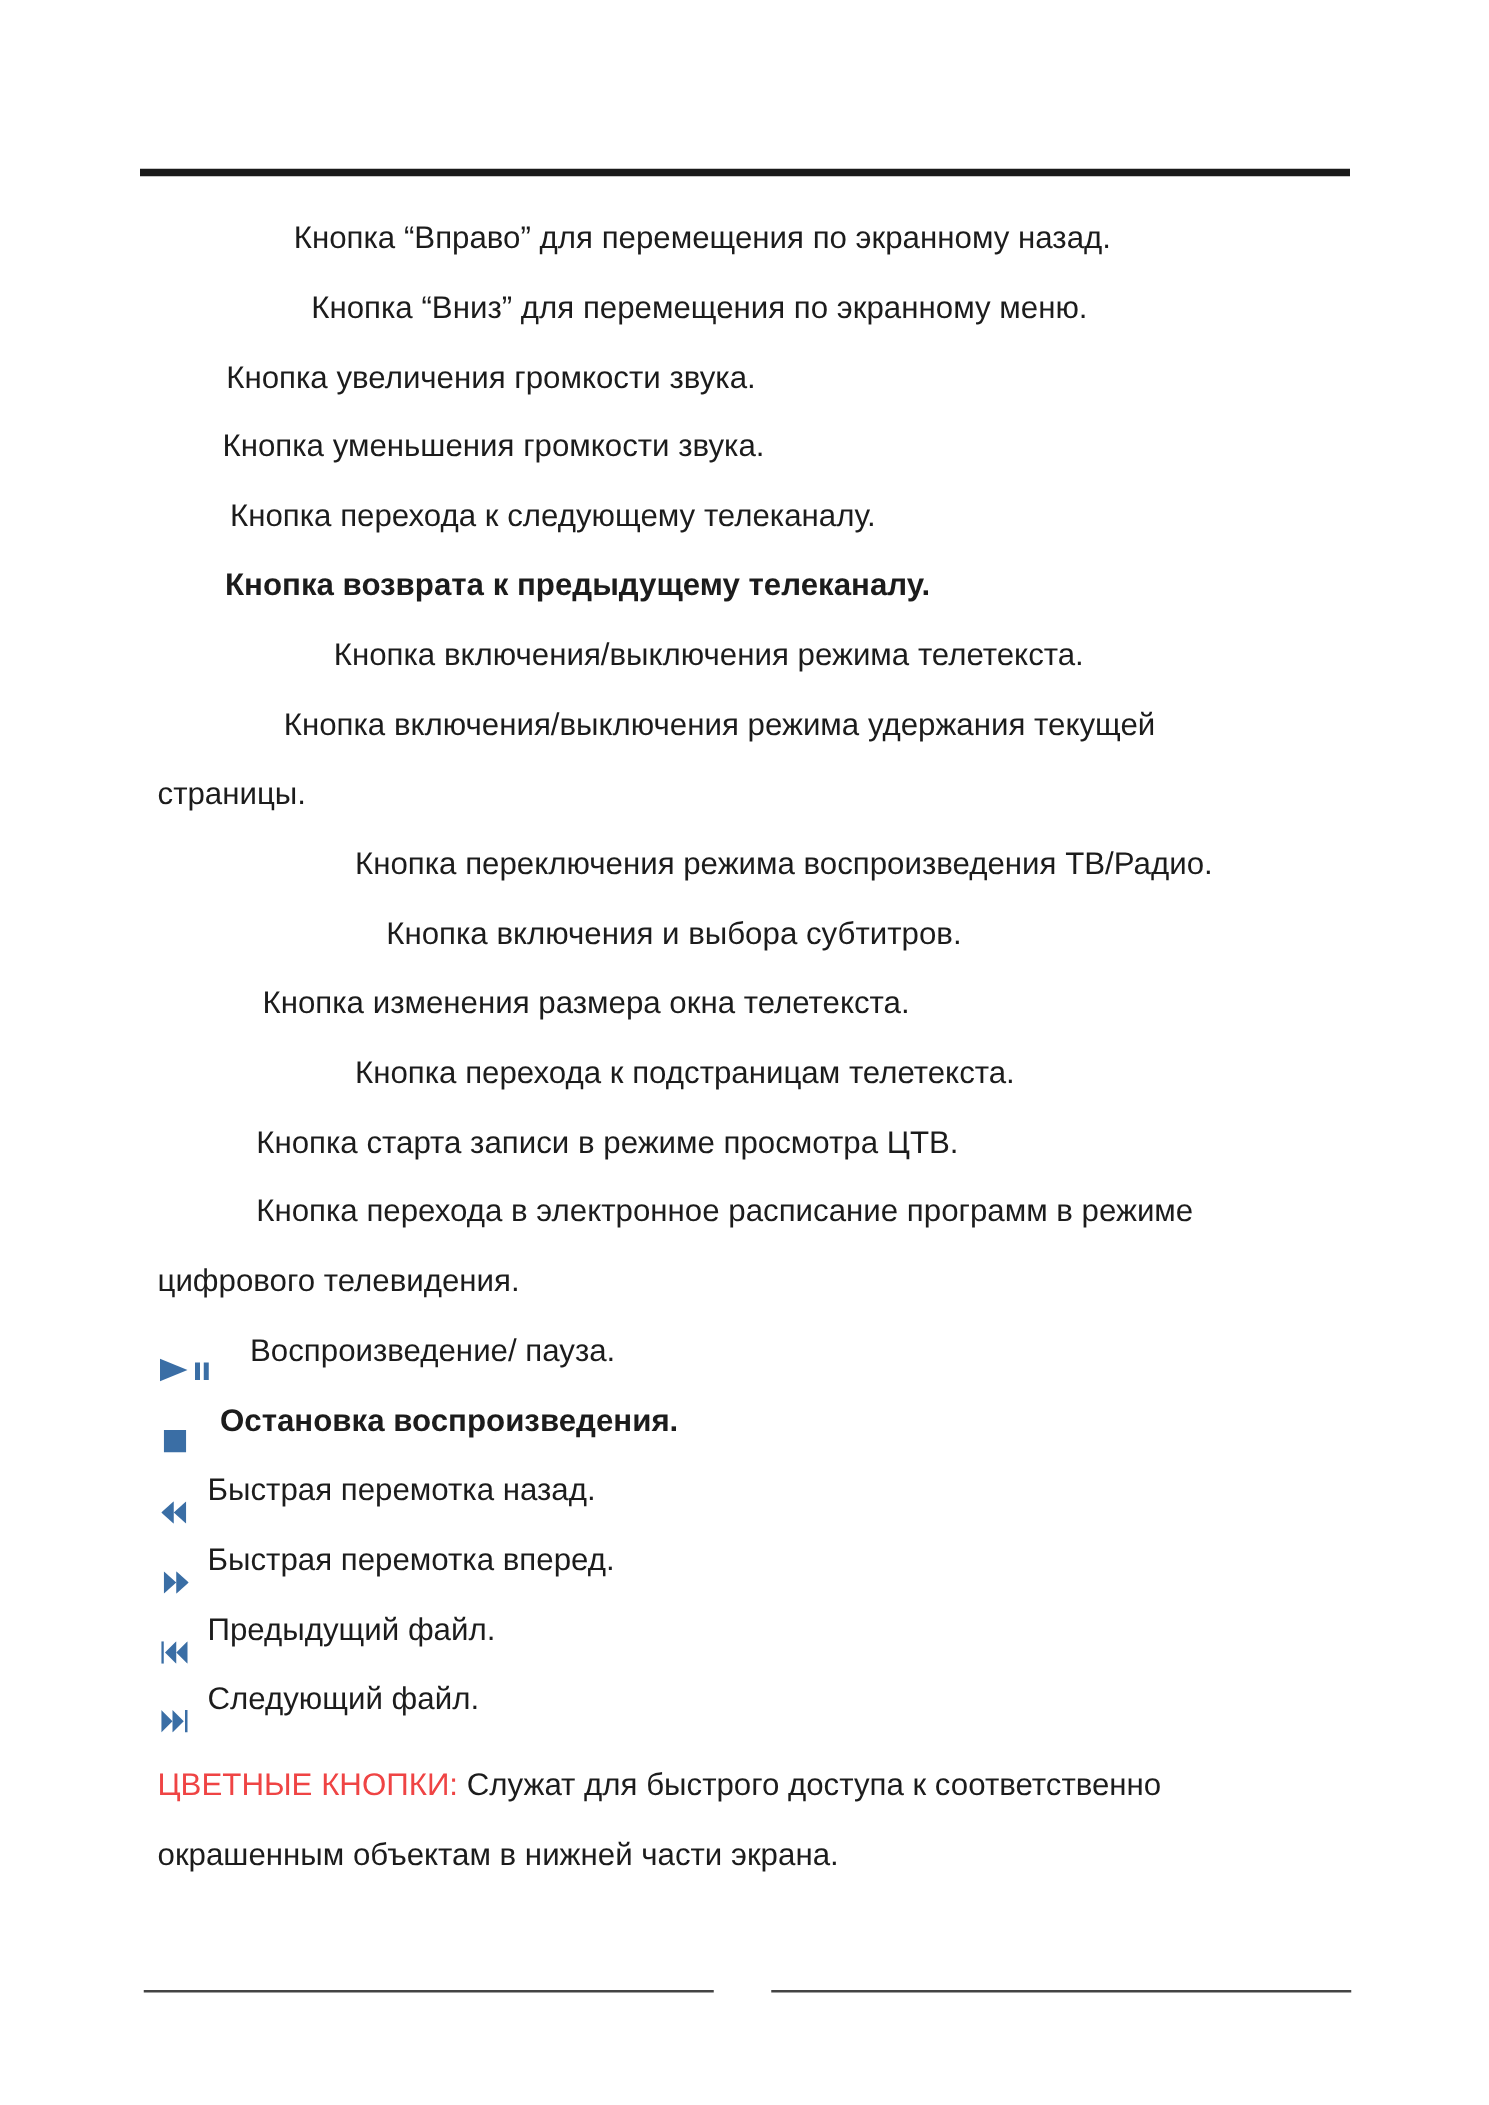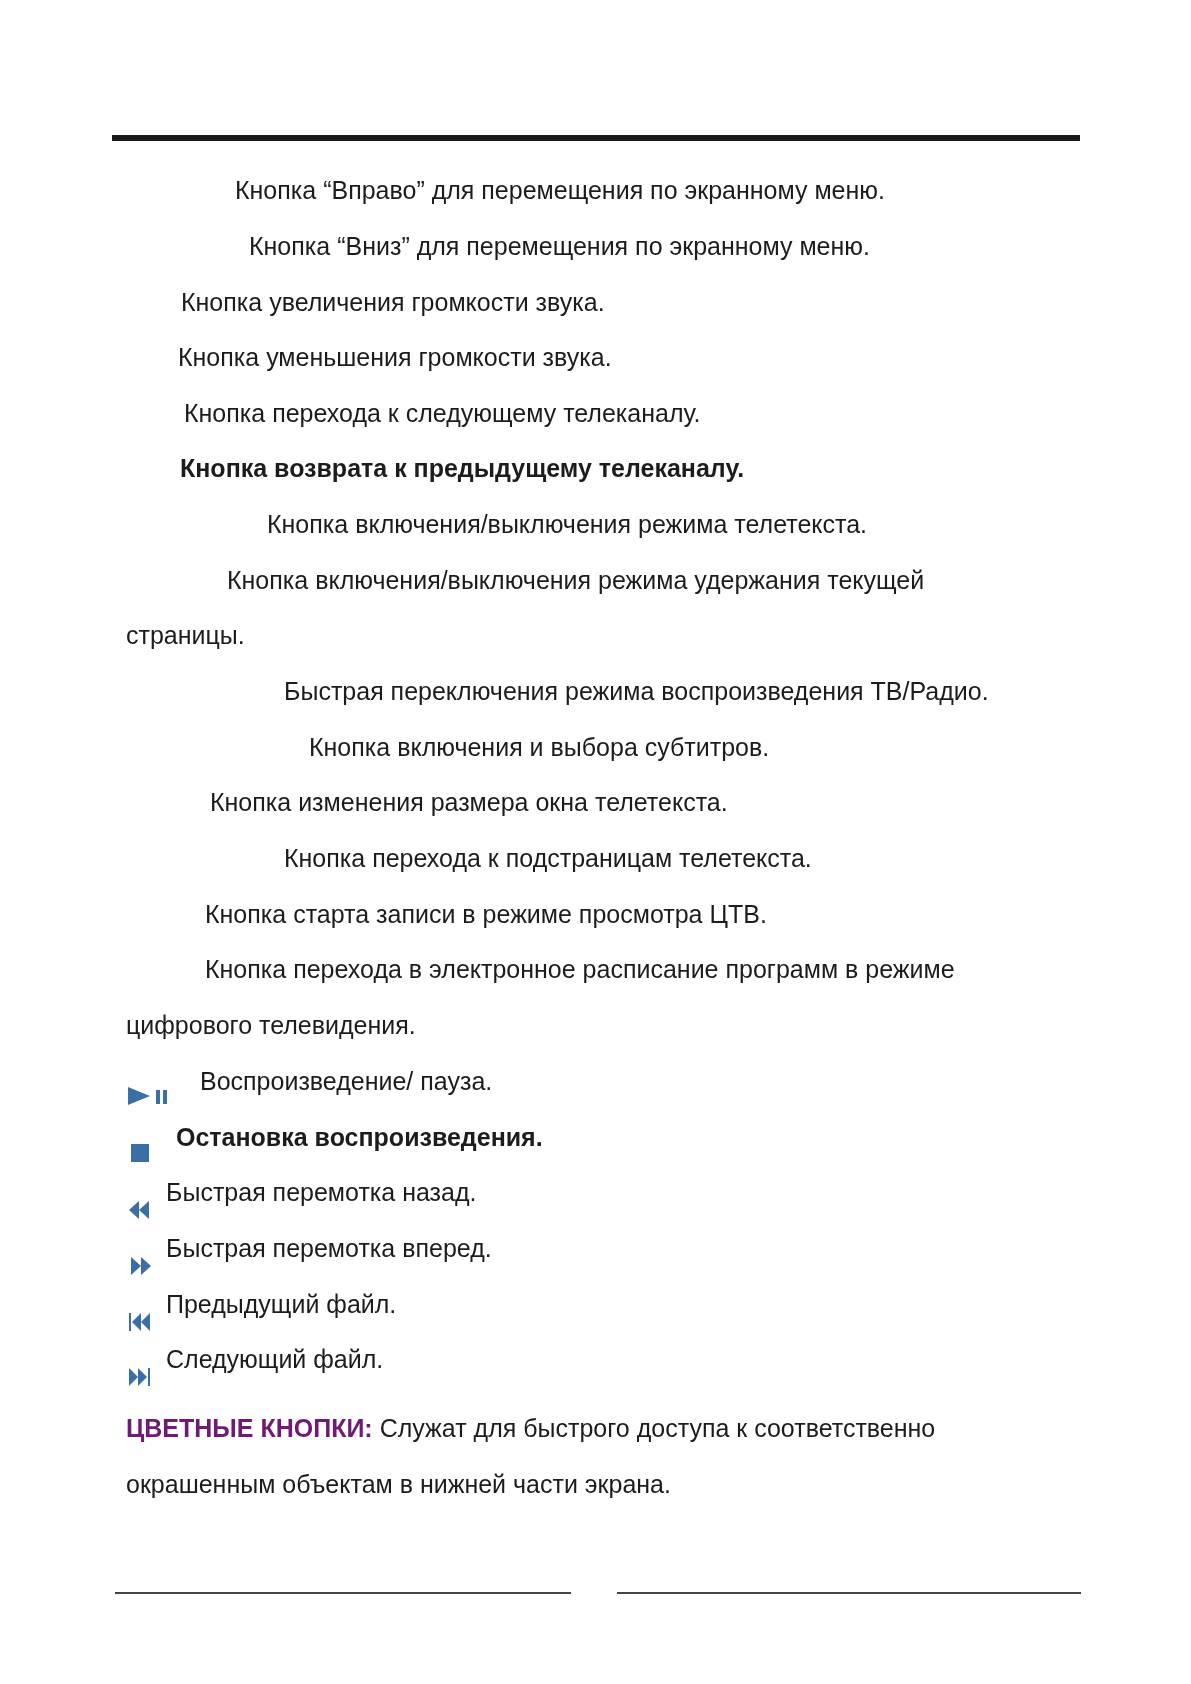--- a/index.html
+++ b/index.html
@@ -1,39 +1,39 @@
 <!DOCTYPE html>
 <html><head>
 <meta charset="utf-8">
 <style>
   html, body { margin:0; padding:0; background:#fff; }
   body { width:1191px; height:1684px; position:relative; overflow:hidden;
          font-family:"Liberation Sans", "DejaVu Sans", sans-serif; color:#1c1c1c; }
   .top-rule { position:absolute; left:112px; top:135px; width:968px; height:6px; background:#1a1a1a; }
   .line { position:absolute; font-size:25px; line-height:30px; white-space:nowrap; }
   .icon { position:absolute; }
-  .accent { color:#701a75;font-weight:bold; }
+  .accent { color:#ef4444; }
   .bottom-rule { position:absolute; top:1592px; height:2px; background:#444; }
 </style>
 </head>
 <body>
 
 <div class="top-rule"></div>
 
 <div id="lines">
-    <div class="line" style="left: 235px; top: 175px;">Кнопка “Вправо” для перемещения по экранному меню.</div>
+    <div class="line" style="left: 235px; top: 175px;">Кнопка “Вправо” для перемещения по экранному назад.</div>
     <div class="line" style="left: 249px; top: 231px; text-align: right;">Кнопка “Вниз” для перемещения по экранному меню.</div>
     <div class="line" style="left: 181px; top: 287px;">Кнопка увеличения громкости звука.</div>
     <div class="line" style="left: 178px; top: 342px; text-align: right;">Кнопка уменьшения громкости звука.</div>
     <div class="line" style="left: 184px; top: 398px;">Кнопка перехода к следующему телеканалу.</div>
     <div class="line" style="left: 180px; top: 453px; font-weight: bold;">Кнопка возврата к предыдущему телеканалу.</div>
     <div class="line" style="left: 219px; top: 509px; margin-left: 48px;">Кнопка включения/выключения режима телетекста.</div>
     <div class="line" style="left: 227px; top: 565px;">Кнопка включения/выключения режима удержания текущей</div>
     <div class="line" style="left: 126px; top: 620px;">страницы.</div>
-    <div class="line" style="left: 284px; top: 676px;">Быстрая переключения режима воспроизведения ТВ/Радио.</div>
+    <div class="line" style="left: 284px; top: 676px;">Кнопка переключения режима воспроизведения ТВ/Радио.</div>
     <div class="line" style="left: 288px; top: 732px; margin-left: 21px;">Кнопка включения и выбора субтитров.</div>
     <div class="line" style="left: 210px; top: 787px;">Кнопка изменения размера окна телетекста.</div>
     <div class="line" style="left: 284px; top: 843px;">Кнопка перехода к подстраницам телетекста.</div>
     <div class="line" style="left: 205px; top: 899px;">Кнопка старта записи в режиме просмотра ЦТВ.</div>
     <div class="line" style="left: 205px; top: 954px;">Кнопка перехода в электронное расписание программ в режиме</div>
     <div class="line" style="left: 126px; top: 1010px;">цифрового телевидения.</div>
   </div>
 
 <div id="media">
   <svg class="icon" style="left:128px;top:1086px" width="46" height="20" viewBox="0 0 46 20">

